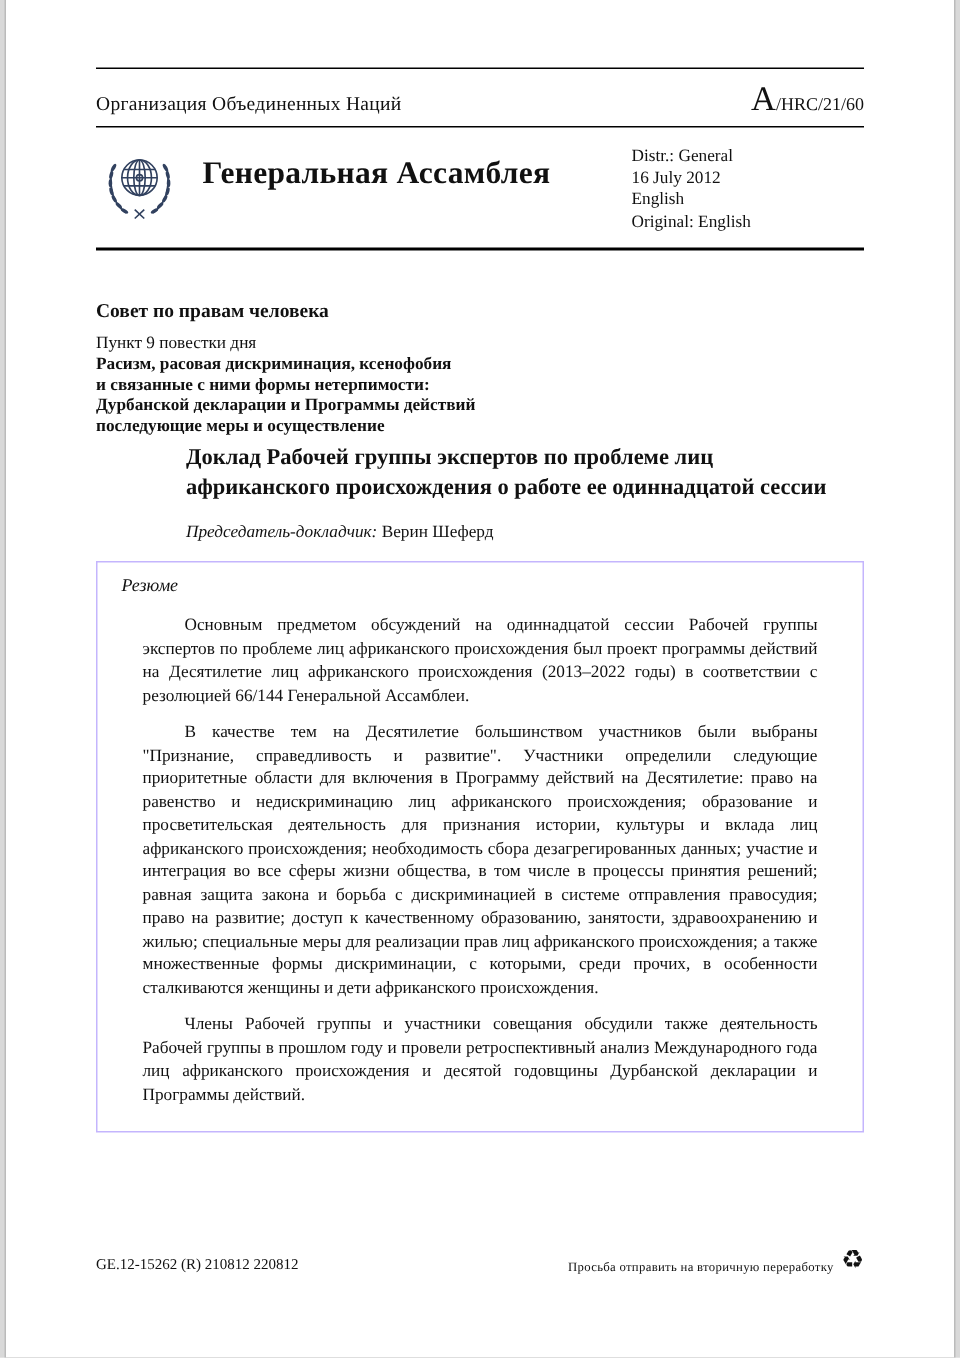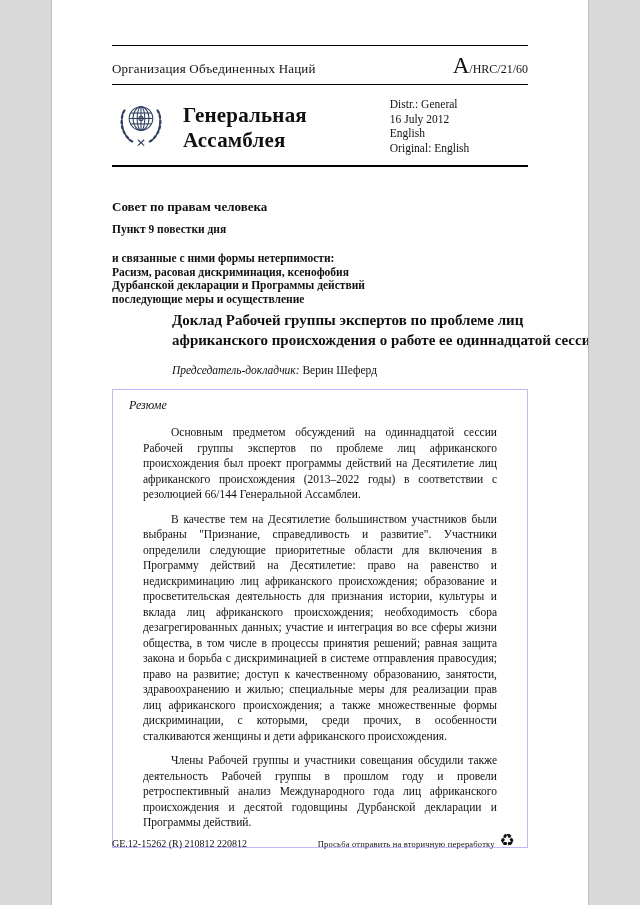--- a/index.html
+++ b/index.html
@@ -1,18 +1,18 @@
 <!DOCTYPE html>
 <html lang="ru"><head>
 <meta charset="utf-8">
 <style>
   html,body{margin:0;padding:0;background:#d9d9d9;}
   .page{
     position:relative;
-    width:536px;height:905px;
+    width:632px;height:905px;
     margin:0 auto;
     background:#ffffff;
     outline:1px solid #bbb;
     font-family:"Liberation Serif","DejaVu Serif",serif;
     color:#111;
     box-sizing:border-box;
     overflow:hidden;
   }
   .content{padding:0 60px;}
   .rule-thick{border-top:2.5px solid #000;}
@@ -27,21 +27,21 @@
   .doc-symbol .rest{font-size:12px;}
 
   .hdr-row2{display:flex;align-items:flex-start;padding:9px 0 10px 0;}
   .emblem{width:58px;height:58px;margin-right:13px;flex:0 0 auto;}
   .assembly-title{font-size:21px;font-weight:bold;margin-top:9px;letter-spacing:0.2px;}
   .distr-block{margin-left:auto;width:155px;font-size:11.5px;line-height:14.5px;margin-top:3px;}
 
   .session-block{margin-top:33px;font-size:11.5px;line-height:14px;}
   .council-heading{font-size:13px;font-weight:bold;margin-bottom:8px;}
   .session-line{font-weight:bold;margin-bottom:1px;}
-  .agenda-item{margin-bottom:16px;font-weight:bold;}
+  .agenda-item{margin-bottom:1px;}
   .agenda-title div{font-weight:bold;line-height:13.5px;}
 
   .report-block{margin-left:60px;margin-top:4px;}
   .report-title{font-size:15px;font-weight:bold;line-height:20px;width:430px;}
   .venue-line{font-size:11.5px;margin-top:13px;}
   .chair-line{font-size:11.5px;margin-top:14px;}
   .chair-line .lbl{font-style:italic;}
 
   .summary-box{
     margin-top:13px;
@@ -50,21 +50,21 @@
   }
   .summary-heading{font-size:12px;font-style:italic;margin:0 0 12px 0;}
   .summary-box p{
     font-size:11.5px;line-height:15.5px;
     text-align:justify;text-indent:28px;
     margin:0 14px 9px 14px;
   }
   .summary-box p:last-child{margin-bottom:2px;}
 
   .footer{
-    position:absolute;left:60px;right:73px;bottom:56px;
+    position:absolute;left:60px;right:60px;bottom:56px;
     display:flex;justify-content:space-between;align-items:flex-end;
   }
   .ge-number{font-size:10px;}
   .recycle-wrap{display:flex;align-items:flex-end;gap:5px;}
   .recycle-note{font-size:8.5px;letter-spacing:0.2px;}
   .recycle-icon{font-family:"DejaVu Sans",sans-serif;font-size:17px;line-height:17px;}
 </style>
 </head>
 <body>
 
@@ -121,22 +121,22 @@
         <div>Original: English</div>
       </div>
     </div>
 
     <div class="rule-thick"></div>
 
     <div class="session-block">
       <div class="council-heading">Совет по правам человека</div>
       <div class="agenda-item">Пункт 9 повестки дня</div>
       <div class="agenda-title">
+        <div>Расизм, расовая дискриминация, ксенофобия</div>
         <div>и связанные с ними формы нетерпимости:</div>
-        <div>Расизм, расовая дискриминация, ксенофобия</div>
         <div>Дурбанской декларации и Программы действий</div>
         <div>последующие меры и осуществление</div>
       </div>
     </div>
 
     <div class="report-block">
       <div class="report-title">Доклад Рабочей группы экспертов по проблеме лиц африканского происхождения о работе ее одиннадцатой сессии</div>
       <div class="chair-line">
         <span class="lbl">Председатель-докладчик:</span><span> Верин Шеферд</span>
       </div>

